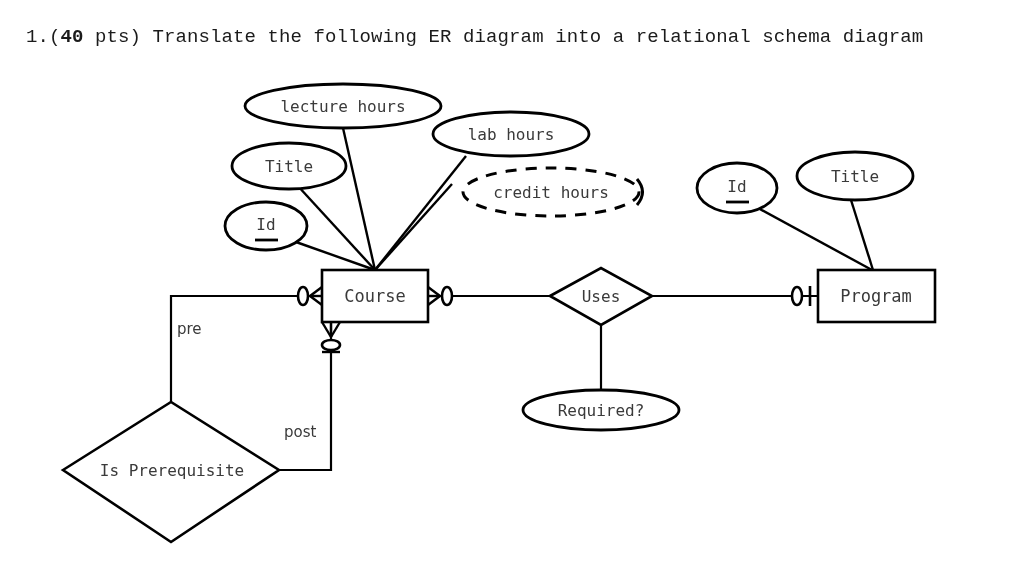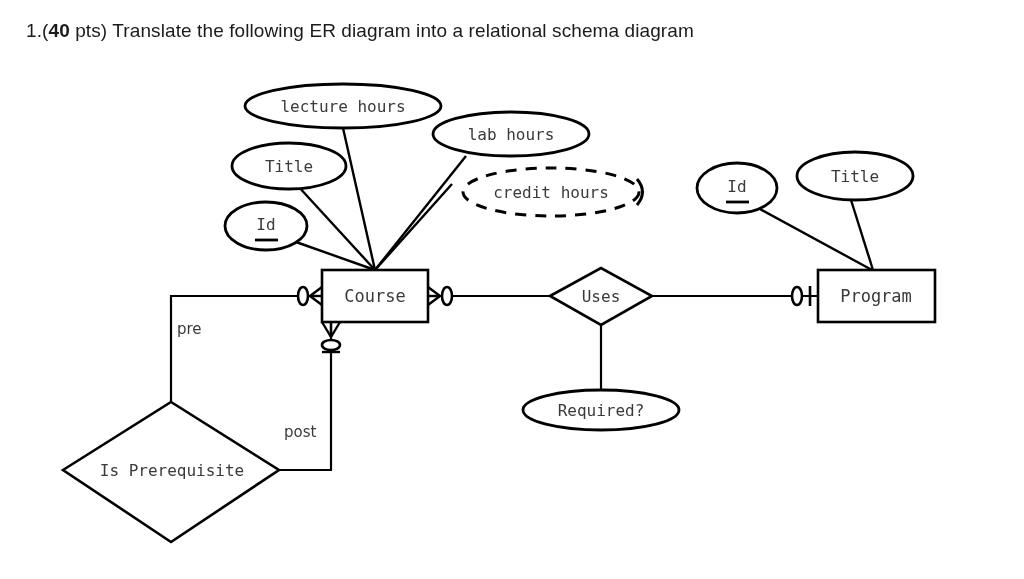--- a/index.html
+++ b/index.html
@@ -10,22 +10,22 @@
   #page {
     position: relative;
     width: 1024px;
     height: 579px;
     background: #ffffff;
     overflow: hidden;
   }
   #question-heading {
     position: absolute;
     left: 26px;
-    top: 20px;
-    font-family: Liberation Sans, sans-serif;
+    top: 26px;
+    font-family: Liberation Mono, monospace;
     font-size: 19px;
     color: #1b1b1b;
     white-space: nowrap;
     letter-spacing: 0.1px;
     text-align: right;
   }
   #question-heading .pts-bold {
     font-weight: bold;
   }
   #er-diagram {

